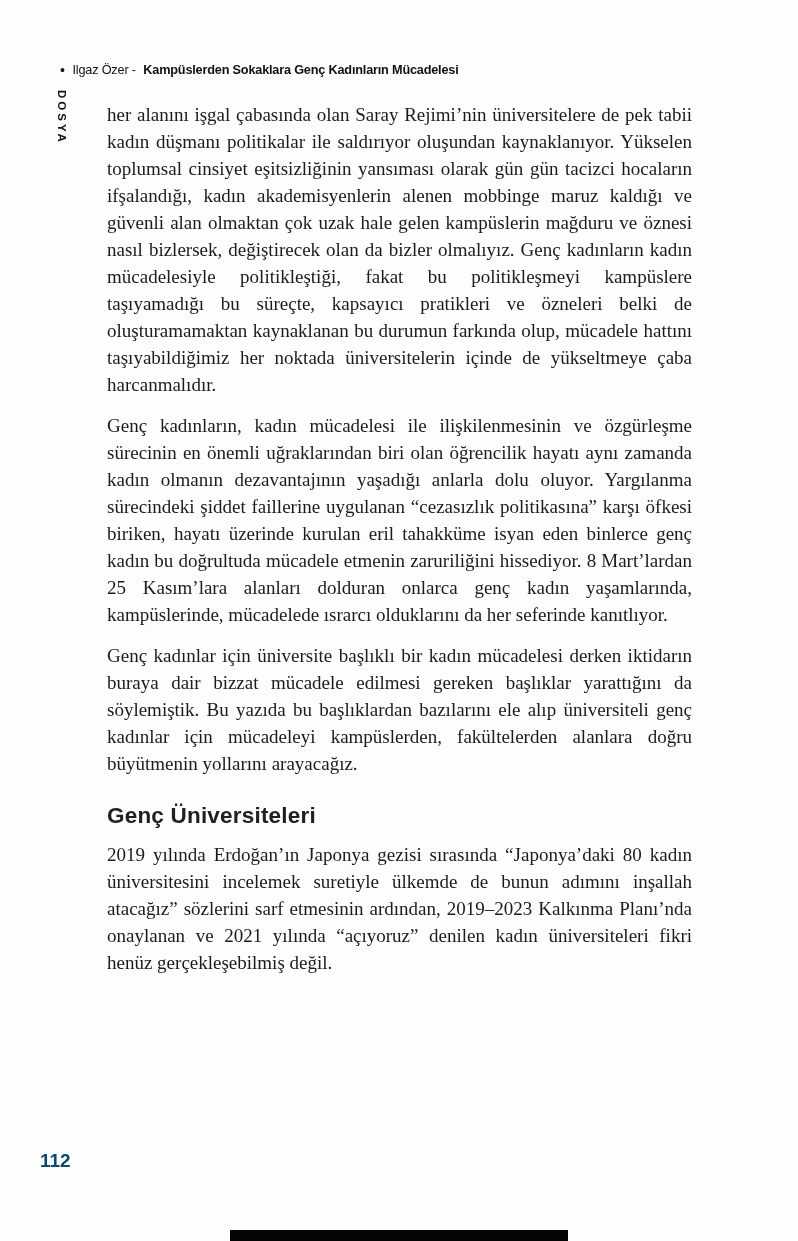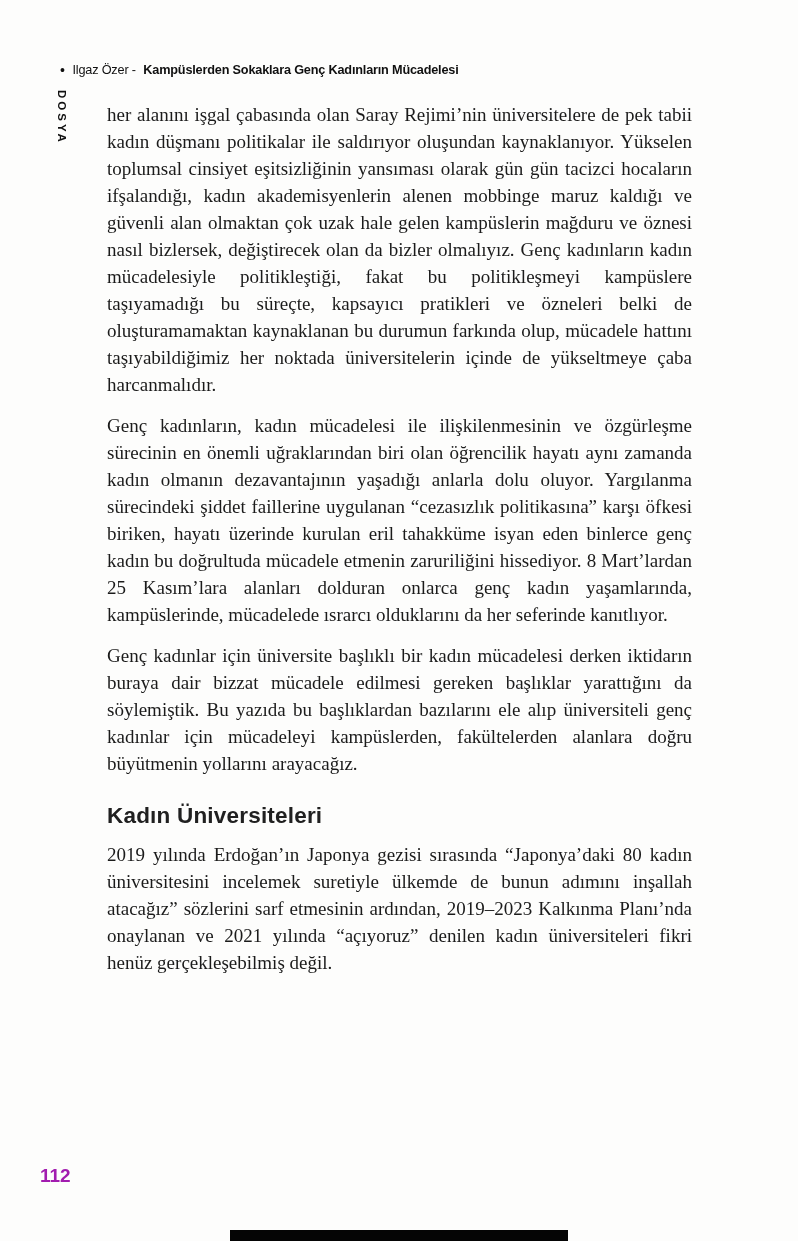--- a/index.html
+++ b/index.html
@@ -86,22 +86,21 @@
   }
 
   
   .page-number {
     position: absolute;
     left: 40px;
     top: 1150px;
     font-family: "Liberation Sans", sans-serif;
     font-weight: 700;
     font-size: 19px;
-    color: #a21caf;
-    margin-top: 15px;
+    color: #0c4a6e;
   }
 
   
   .bottom-bar {
     position: absolute;
     bottom: 0;
     left: 50%;
     transform: translateX(-50%);
     width: 338px;
     height: 11px;
@@ -118,21 +117,21 @@
     <span class="author">Ilgaz Özer -</span>
     <span class="title">Kampüslerden Sokaklara Genç Kadınların Mücadelesi</span>
   </header>
 
   <div class="side-label">DOSYA</div>
 
   <main class="content">
     <p>her alanını işgal çabasında olan Saray Rejimi’nin üniversitelere de pek tabii kadın düşmanı politikalar ile saldırıyor oluşundan kaynaklanıyor. Yükselen toplumsal cinsiyet eşitsizliğinin yansıması olarak gün gün tacizci hocaların ifşalandığı, kadın akademisyenlerin alenen mobbinge maruz kaldığı ve güvenli alan olmaktan çok uzak hale gelen kampüslerin mağduru ve öznesi nasıl bizlersek, değiştirecek olan da bizler olmalıyız. Genç kadınların kadın mücadelesiyle politikleştiği, fakat bu politikleşmeyi kampüslere taşıyamadığı bu süreçte, kapsayıcı pratikleri ve özneleri belki de oluşturamamaktan kaynaklanan bu durumun farkında olup, mücadele hattını taşıyabildiğimiz her noktada üniversitelerin içinde de yükseltmeye çaba harcanmalıdır.</p>
     <p>Genç kadınların, kadın mücadelesi ile ilişkilenmesinin ve özgürleşme sürecinin en önemli uğraklarından biri olan öğrencilik hayatı aynı zamanda kadın olmanın dezavantajının yaşadığı anlarla dolu oluyor. Yargılanma sürecindeki şiddet faillerine uygulanan “cezasızlık politikasına” karşı öfkesi biriken, hayatı üzerinde kurulan eril tahakküme isyan eden binlerce genç kadın bu doğrultuda mücadele etmenin zaruriliğini hissediyor. 8 Mart’lardan 25 Kasım’lara alanları dolduran onlarca genç kadın yaşamlarında, kampüslerinde, mücadelede ısrarcı olduklarını da her seferinde kanıtlıyor.</p>
     <p>Genç kadınlar için üniversite başlıklı bir kadın mücadelesi derken iktidarın buraya dair bizzat mücadele edilmesi gereken başlıklar yarattığını da söylemiştik. Bu yazıda bu başlıklardan bazılarını ele alıp üniversiteli genç kadınlar için mücadeleyi kampüslerden, fakültelerden alanlara doğru büyütmenin yollarını arayacağız.</p>
-    <h2>Kadın Üniversiteleri</h2>
+    <h2>Genç Üniversiteleri</h2>
     <p>2019 yılında Erdoğan’ın Japonya gezisi sırasında “Japonya’daki 80 kadın üniversitesini incelemek suretiyle ülkemde de bunun adımını inşallah atacağız” sözlerini sarf etmesinin ardından, 2019–2023 Kalkınma Planı’nda onaylanan ve 2021 yılında “açıyoruz” denilen kadın üniversiteleri fikri henüz gerçekleşebilmiş değil.</p>
   </main>
 
   <div class="page-number">112</div>
 
   <div class="bottom-bar"></div>
 
 </div>
 
 </body></html>

